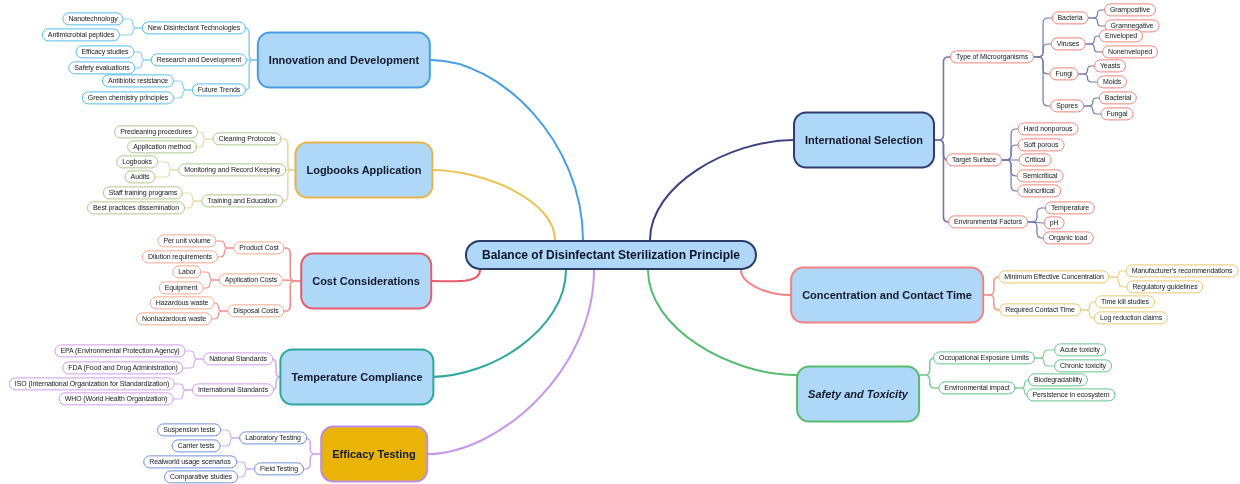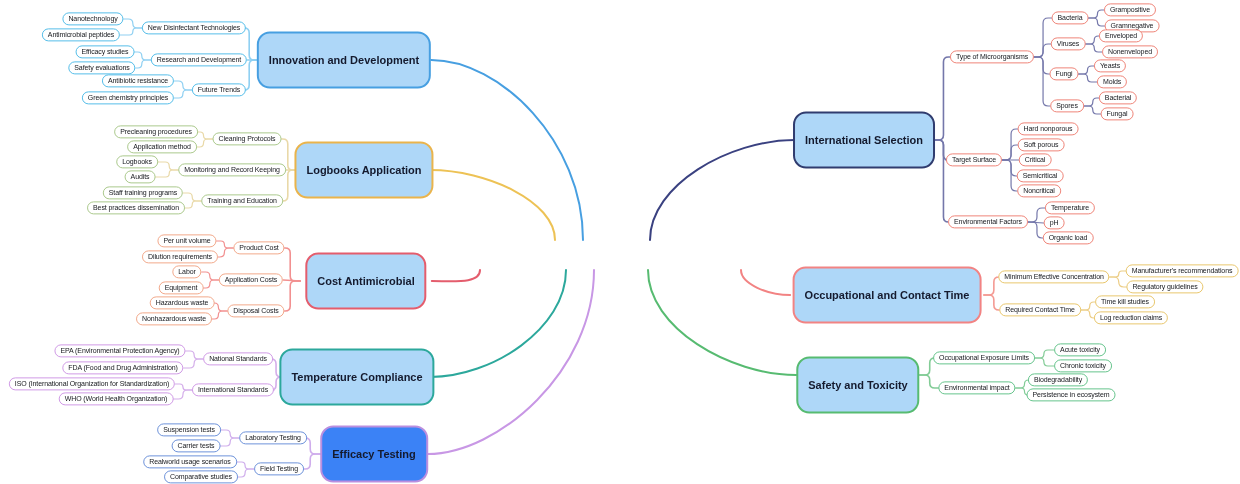--- a/index.html
+++ b/index.html
@@ -98,58 +98,59 @@
       <path d="M 1080.75 310 L 1085.75 310 Q 1089.75 310 1089.75 306 L 1089.75 306 Q 1089.75 302 1093.75 302 L 1095.078125 302" fill="none" stroke="#eccd86" stroke-width="1.2" stroke-linecap="round"></path>
       <path d="M 1080.75 310 L 1085.75 310 Q 1089.75 310 1089.75 314 L 1089.75 314 Q 1089.75 318 1093.75 318 L 1093.8984375 318" fill="none" stroke="#eccd86" stroke-width="1.2" stroke-linecap="round"></path>
       <path d="M 648 270.078125 C 648 327.78515625, 729.5546875 375, 796.28125 375" fill="none" stroke="#57bb71" stroke-width="2" stroke-linecap="round"></path>
       <path d="M 919.71875 375 L 924.71875 375 Q 929.71875 375 929.71875 370 L 929.71875 363 Q 929.71875 358 934.71875 358 L 933.09375 358" fill="none" stroke="#82cc96" stroke-width="1.6" stroke-linecap="round"></path>
       <path d="M 1034.90625 358 L 1039.90625 358 Q 1043.90625 358 1043.90625 354 L 1043.90625 354 Q 1043.90625 350 1047.90625 350 L 1054.078125 350" fill="none" stroke="#82cc96" stroke-width="1.2" stroke-linecap="round"></path>
       <path d="M 1034.90625 358 L 1039.90625 358 Q 1043.90625 358 1043.90625 362 L 1043.90625 362 Q 1043.90625 366 1047.90625 366 L 1054.0703125 366" fill="none" stroke="#82cc96" stroke-width="1.2" stroke-linecap="round"></path>
       <path d="M 919.71875 375 L 924.71875 375 Q 929.71875 375 929.71875 380 L 929.71875 383 Q 929.71875 388 934.71875 388 L 938.34375 388" fill="none" stroke="#82cc96" stroke-width="1.6" stroke-linecap="round"></path>
       <path d="M 1015.65625 388 L 1020.515625 388 Q 1024.515625 388 1024.515625 384 L 1024.515625 384 Q 1024.515625 380 1028.515625 380 L 1027.890625 380" fill="none" stroke="#82cc96" stroke-width="1.2" stroke-linecap="round"></path>
       <path d="M 1015.65625 388 L 1021.015625 388 Q 1024.515625 388 1024.515625 391.5 L 1024.515625 391.5 Q 1024.515625 395 1028.015625 395 L 1026.515625 395" fill="none" stroke="#82cc96" stroke-width="1.2" stroke-linecap="round"></path>
     </svg>
+  <div class="node central" id="central-node" style="border-color: rgb(43, 58, 103);">Balance of Disinfectant Sterilization Principle</div>
 <div class="node main" style="left: 344px; top: 60px; border-color: rgb(71, 159, 225); background: rgb(174, 215, 248);">Innovation and Development</div>
     <div class="node small" style="left: 194px; top: 28px; border-color: rgb(85, 190, 233);">New Disinfectant Technologies</div>
     <div class="node small" style="left: 93px; top: 19px; border-color: rgb(85, 190, 233);">Nanotechnology</div>
     <div class="node small" style="left: 81px; top: 35px; border-color: rgb(85, 190, 233);">Antimicrobial peptides</div>
     <div class="node small" style="left: 199px; top: 60px; border-color: rgb(85, 190, 233);">Research and Development</div>
     <div class="node small" style="left: 105px; top: 52px; border-color: rgb(85, 190, 233);">Efficacy studies</div>
     <div class="node small" style="left: 102px; top: 68px; border-color: rgb(85, 190, 233);">Safety evaluations</div>
     <div class="node small" style="left: 219px; top: 90px; border-color: rgb(85, 190, 233);">Future Trends</div>
     <div class="node small" style="left: 138px; top: 81px; border-color: rgb(85, 190, 233);">Antibiotic resistance</div>
     <div class="node small" style="left: 128px; top: 98px; border-color: rgb(85, 190, 233);">Green chemistry principles</div>
     <div class="node main" style="left: 364px; top: 170px; border-color: rgb(234, 180, 76); background: rgb(174, 215, 248);">Logbooks Application</div>
     <div class="node small" style="left: 247px; top: 139px; border-color: rgb(171, 201, 140);">Cleaning Protocols</div>
     <div class="node small" style="left: 156px; top: 132px; border-color: rgb(171, 201, 140);">Precleaning procedures</div>
     <div class="node small" style="left: 162px; top: 147px; border-color: rgb(171, 201, 140);">Application method</div>
     <div class="node small" style="left: 232px; top: 170px; border-color: rgb(171, 201, 140);">Monitoring and Record Keeping</div>
     <div class="node small" style="left: 137px; top: 162px; border-color: rgb(171, 201, 140);">Logbooks</div>
     <div class="node small" style="left: 140px; top: 177px; border-color: rgb(171, 201, 140);">Audits</div>
     <div class="node small" style="left: 242px; top: 201px; border-color: rgb(171, 201, 140);">Training and Education</div>
     <div class="node small" style="left: 143px; top: 193px; border-color: rgb(171, 201, 140);">Staff training programs</div>
     <div class="node small" style="left: 136px; top: 208px; border-color: rgb(171, 201, 140);">Best practices dissemination</div>
-    <div class="node main" style="left: 366px; top: 281px; border-color: rgb(228, 93, 109); background: rgb(174, 215, 248);">Cost Antimicrobial</div>
+    <div class="node main" style="left: 366px; top: 281px; border-color: rgb(228, 93, 109); background: rgb(174, 215, 248);">Cost Considerations</div>
     <div class="node small" style="left: 259px; top: 248px; border-color: rgb(242, 169, 139);">Product Cost</div>
     <div class="node small" style="left: 187px; top: 241px; border-color: rgb(242, 169, 139);">Per unit volume</div>
     <div class="node small" style="left: 180px; top: 257px; border-color: rgb(242, 169, 139);">Dilution requirements</div>
     <div class="node small" style="left: 251px; top: 280px; border-color: rgb(242, 169, 139);">Application Costs</div>
     <div class="node small" style="left: 187px; top: 272px; border-color: rgb(242, 169, 139);">Labor</div>
     <div class="node small" style="left: 181px; top: 288px; border-color: rgb(242, 169, 139);">Equipment</div>
     <div class="node small" style="left: 256px; top: 311px; border-color: rgb(242, 169, 139);">Disposal Costs</div>
     <div class="node small" style="left: 182px; top: 303px; border-color: rgb(242, 169, 139);">Hazardous waste</div>
     <div class="node small" style="left: 174px; top: 319px; border-color: rgb(242, 169, 139);">Nonhazardous waste</div>
     <div class="node main" style="left: 357px; top: 377px; border-color: rgb(44, 168, 156); background: rgb(174, 215, 248);">Temperature Compliance</div>
     <div class="node small" style="left: 238px; top: 359px; border-color: rgb(208, 154, 230);">National Standards</div>
     <div class="node small" style="left: 120px; top: 351px; border-color: rgb(208, 154, 230);">EPA (Environmental Protection Agency)</div>
     <div class="node small" style="left: 123px; top: 368px; border-color: rgb(208, 154, 230);">FDA (Food and Drug Administration)</div>
     <div class="node small" style="left: 233px; top: 390px; border-color: rgb(208, 154, 230);">International Standards</div>
     <div class="node small" style="left: 92px; top: 384px; border-color: rgb(208, 154, 230);">ISO (International Organization for Standardization)</div>
     <div class="node small" style="left: 116px; top: 399px; border-color: rgb(208, 154, 230);">WHO (World Health Organization)</div>
-    <div class="node main" style="left: 374px; top: 454px; border-color: rgb(187, 143, 223); background: #3b82f6;">Efficacy Testing</div>
+    <div class="node main" style="left: 374px; top: 454px; border-color: rgb(187, 143, 223); background: #eab308;">Efficacy Testing</div>
     <div class="node small" style="left: 273px; top: 438px; border-color: rgb(109, 146, 218);">Laboratory Testing</div>
     <div class="node small" style="left: 189px; top: 430px; border-color: rgb(109, 146, 218);">Suspension tests</div>
     <div class="node small" style="left: 196px; top: 446px; border-color: rgb(109, 146, 218);">Carrier tests</div>
     <div class="node small" style="left: 279px; top: 469px; border-color: rgb(109, 146, 218);">Field Testing</div>
     <div class="node small" style="left: 190px; top: 462px; border-color: rgb(109, 146, 218);">Realworld usage scenarios</div>
     <div class="node small" style="left: 201px; top: 477px; border-color: rgb(109, 146, 218);">Comparative studies</div>
     <div class="node main" style="left: 864px; top: 140px; border-color: rgb(48, 60, 111); background: rgb(174, 215, 248);">International Selection</div>
     <div class="node small" style="left: 992px; top: 57px; border-color: rgb(239, 132, 120);">Type of Microorganisms</div>
     <div class="node small" style="left: 1070px; top: 18px; border-color: rgb(239, 132, 120);">Bacteria</div>
     <div class="node small" style="left: 1130px; top: 10px; border-color: rgb(239, 132, 120);">Grampositive</div>
@@ -166,27 +167,27 @@
     <div class="node small" style="left: 974px; top: 160px; border-color: rgb(239, 132, 120);">Target Surface</div>
     <div class="node small" style="left: 1048px; top: 129px; border-color: rgb(239, 132, 120);">Hard nonporous</div>
     <div class="node small" style="left: 1041px; top: 145px; border-color: rgb(239, 132, 120);">Soft porous</div>
     <div class="node small" style="left: 1035px; top: 160px; border-color: rgb(239, 132, 120);">Critical</div>
     <div class="node small" style="left: 1040px; top: 176px; border-color: rgb(239, 132, 120);">Semicritical</div>
     <div class="node small" style="left: 1039px; top: 191px; border-color: rgb(239, 132, 120);">Noncritical</div>
     <div class="node small" style="left: 988px; top: 222px; border-color: rgb(239, 132, 120);">Environmental Factors</div>
     <div class="node small" style="left: 1070px; top: 208px; border-color: rgb(239, 132, 120);">Temperature</div>
     <div class="node small" style="left: 1054px; top: 223px; border-color: rgb(239, 132, 120);">pH</div>
     <div class="node small" style="left: 1068px; top: 238px; border-color: rgb(239, 132, 120);">Organic load</div>
-    <div class="node main" style="left: 887px; top: 295px; border-color: rgb(242, 131, 131); background: rgb(174, 215, 248);">Occupational and Contact Time</div>
+    <div class="node main" style="left: 887px; top: 295px; border-color: rgb(242, 131, 131); background: rgb(174, 215, 248);">Concentration and Contact Time</div>
     <div class="node small" style="left: 1054px; top: 277px; border-color: rgb(233, 199, 109);">Minimum Effective Concentration</div>
     <div class="node small" style="left: 1182px; top: 271px; border-color: rgb(233, 199, 109);">Manufacturer's recommendations</div>
     <div class="node small" style="left: 1165px; top: 287px; border-color: rgb(233, 199, 109);">Regulatory guidelines</div>
     <div class="node small" style="left: 1040px; top: 310px; border-color: rgb(233, 199, 109);">Required Contact Time</div>
     <div class="node small" style="left: 1125px; top: 302px; border-color: rgb(233, 199, 109);">Time kill studies</div>
     <div class="node small" style="left: 1131px; top: 318px; border-color: rgb(233, 199, 109);">Log reduction claims</div>
-    <div class="node main" style="left: 858px; top: 385px; border-color: rgb(87, 187, 113); background: rgb(174, 215, 248);">Safety and Toxicity</div>
+    <div class="node main" style="left: 858px; top: 394px; border-color: rgb(87, 187, 113); background: rgb(174, 215, 248); font-style: italic;">Safety and Toxicity</div>
     <div class="node small" style="left: 984px; top: 358px; border-color: rgb(102, 196, 140);">Occupational Exposure Limits</div>
     <div class="node small" style="left: 1080px; top: 350px; border-color: rgb(102, 196, 140);">Acute toxicity</div>
     <div class="node small" style="left: 1083px; top: 366px; border-color: rgb(102, 196, 140);">Chronic toxicity</div>
     <div class="node small" style="left: 977px; top: 388px; border-color: rgb(102, 196, 140);">Environmental impact</div>
     <div class="node small" style="left: 1058px; top: 380px; border-color: rgb(102, 196, 140);">Biodegradability</div>
     <div class="node small" style="left: 1071px; top: 395px; border-color: rgb(102, 196, 140);">Persistence in ecosystem</div>
   </div>
 
 </body></html>

